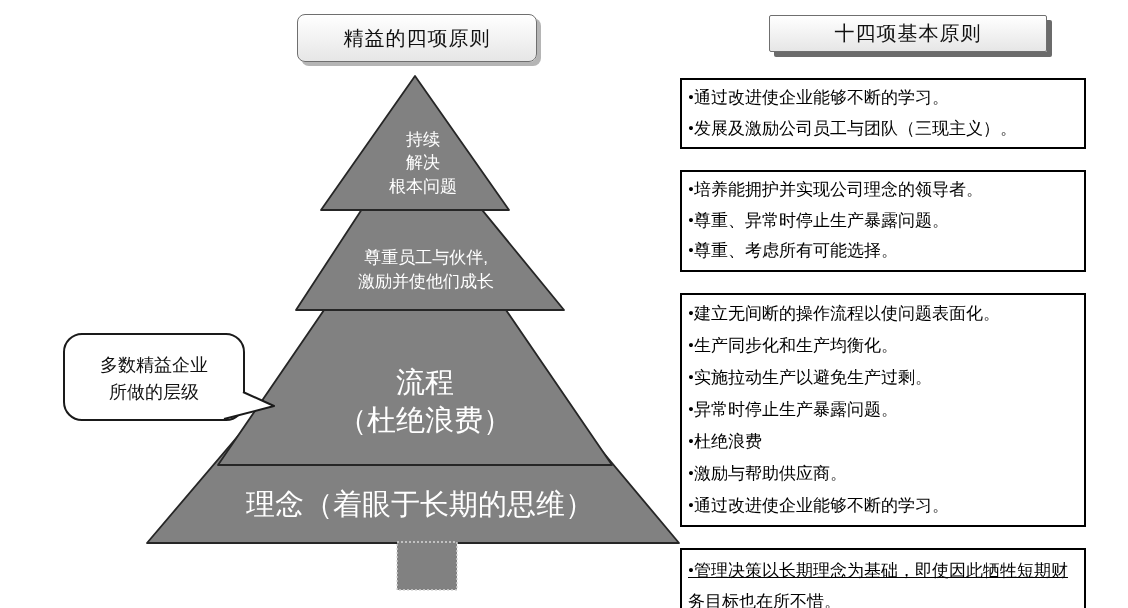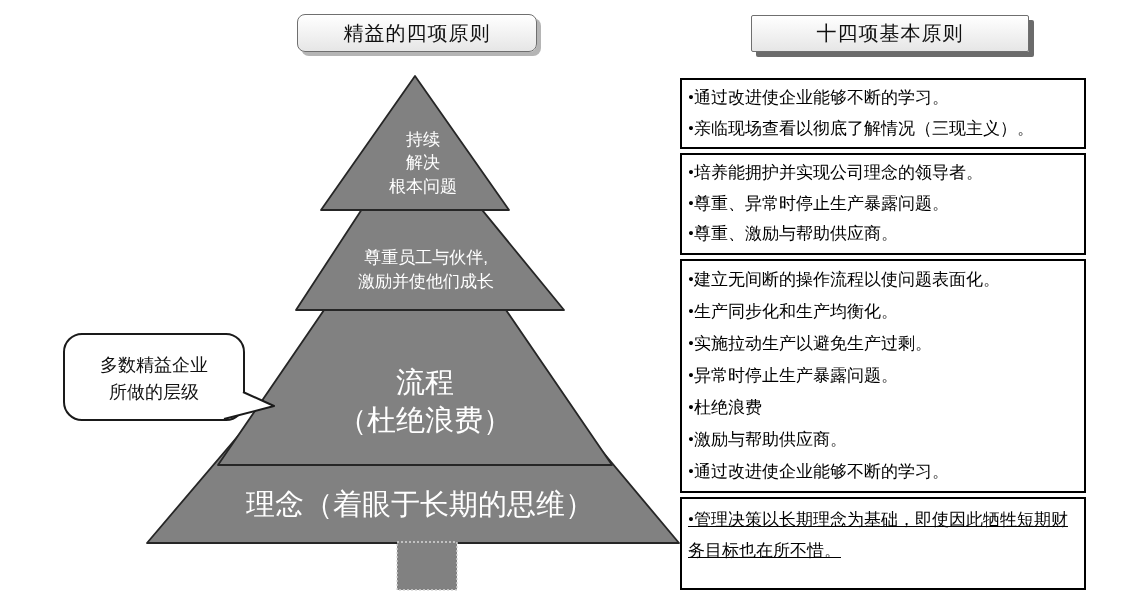--- a/index.html
+++ b/index.html
@@ -5,36 +5,36 @@
   html,body{margin:0;padding:0;}
   body{
     width:1128px;height:608px;position:relative;background:#ffffff;
     font-family:"Liberation Sans","DejaVu Sans",sans-serif;overflow:hidden;
   }
   .hdr{
     position:absolute;display:flex;align-items:center;justify-content:center;
     font-size:20px;color:#111;background:linear-gradient(#ffffff,#e6e6e6);
     border:1px solid #6f6f6f;box-sizing:border-box;letter-spacing:1px;
   }
-  .hdr-left{left:297px;top:14px;width:240px;height:38px;border-radius:8px;
+  .hdr-left{left:297px;top:14px;width:240px;height:48px;border-radius:8px;
     box-shadow:4px 4px 0 #b5b5b5;}
-  .hdr-right{left:751px;top:15px;width:278px;height:37px;border-radius:2px;
+  .hdr-right{left:769px;top:15px;width:278px;height:37px;border-radius:2px;
     box-shadow:5px 5px 0 #6b6b6b;justify-content:center;}
   #tree-svg{position:absolute;left:0;top:0;}
   .tree-label{fill:#ffffff;text-anchor:middle;
     font-family:"Liberation Sans","DejaVu Sans",sans-serif;}
   .tl-small{font-size:17px;}
   .tl-big{font-size:29px;}
   .callout-text{fill:#111;text-anchor:middle;font-size:18px;}
   .panel{
     position:absolute;left:680px;top:78px;width:406px;box-sizing:border-box;
     font-family:"Liberation Serif","DejaVu Serif",serif;font-size:17px;color:#000;
   }
   .p-section{
-    border:2px solid #000;background:#fff;padding:3px 6px;margin-bottom:4px;
+    border:2px solid #000;background:#fff;padding:3px 6px;margin-bottom:21px;
     box-sizing:border-box;line-height:30.5px;
   }
   .p-section:nth-child(3){line-height:32px;}
   .p-section:nth-child(4){line-height:31px;padding-top:5px;padding-bottom:22px;text-decoration:underline;}
   .p-item{white-space:normal;}
 </style>
 </head>
 <body>
 
 <svg id="tree-svg" width="1128" height="608" viewBox="0 0 1128 608">
@@ -70,26 +70,26 @@
 <div class="hdr hdr-left">
   <span>精益的四项原则</span>
 </div>
 <div class="hdr hdr-right">
   <span>十四项基本原则</span>
 </div>
 
 <div class="panel">
     <div class="p-section">
       <div class="p-item">•通过改进使企业能够不断的学习。</div>
-      <div class="p-item">•亲临现场查看以彻底了解情况（三现主义）。</div>
+      <div class="p-item">•发展及激励公司员工与团队（三现主义）。</div>
     </div>
     <div class="p-section">
       <div class="p-item">•培养能拥护并实现公司理念的领导者。</div>
       <div class="p-item">•尊重、异常时停止生产暴露问题。</div>
-      <div class="p-item">•尊重、激励与帮助供应商。</div>
+      <div class="p-item">•尊重、考虑所有可能选择。</div>
     </div>
     <div class="p-section">
       <div class="p-item">•建立无间断的操作流程以使问题表面化。</div>
       <div class="p-item">•生产同步化和生产均衡化。</div>
       <div class="p-item">•实施拉动生产以避免生产过剩。</div>
       <div class="p-item">•异常时停止生产暴露问题。</div>
       <div class="p-item">•杜绝浪费</div>
       <div class="p-item">•激励与帮助供应商。</div>
       <div class="p-item">•通过改进使企业能够不断的学习。</div>
     </div>

